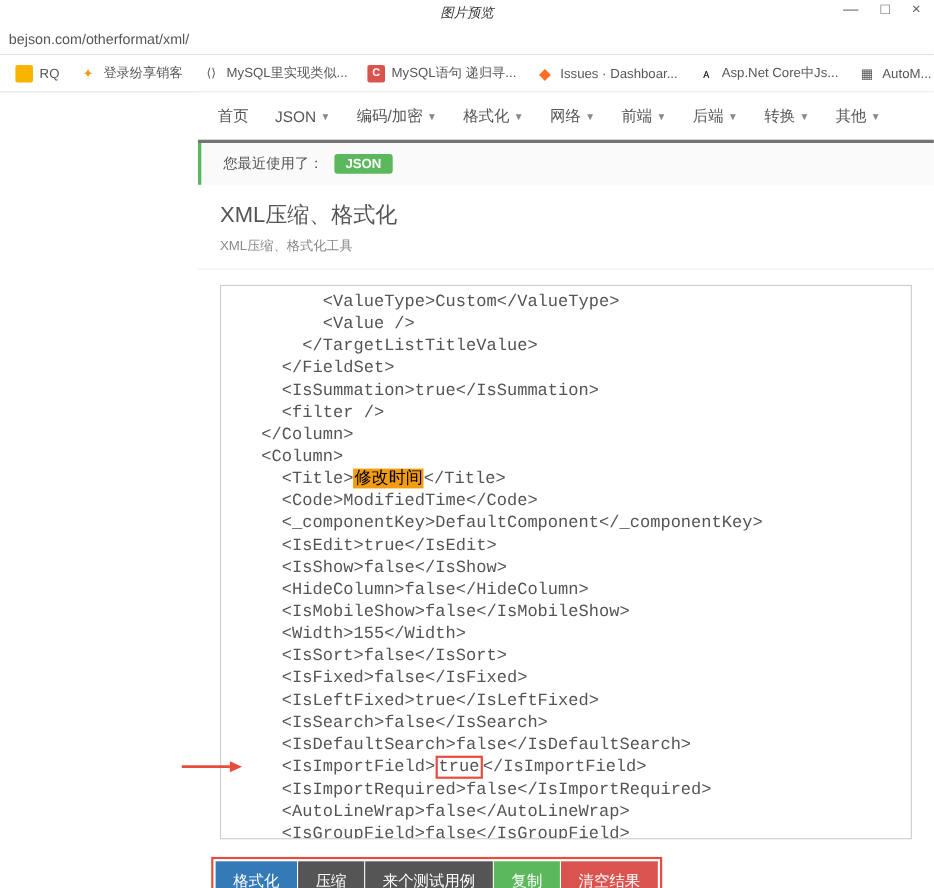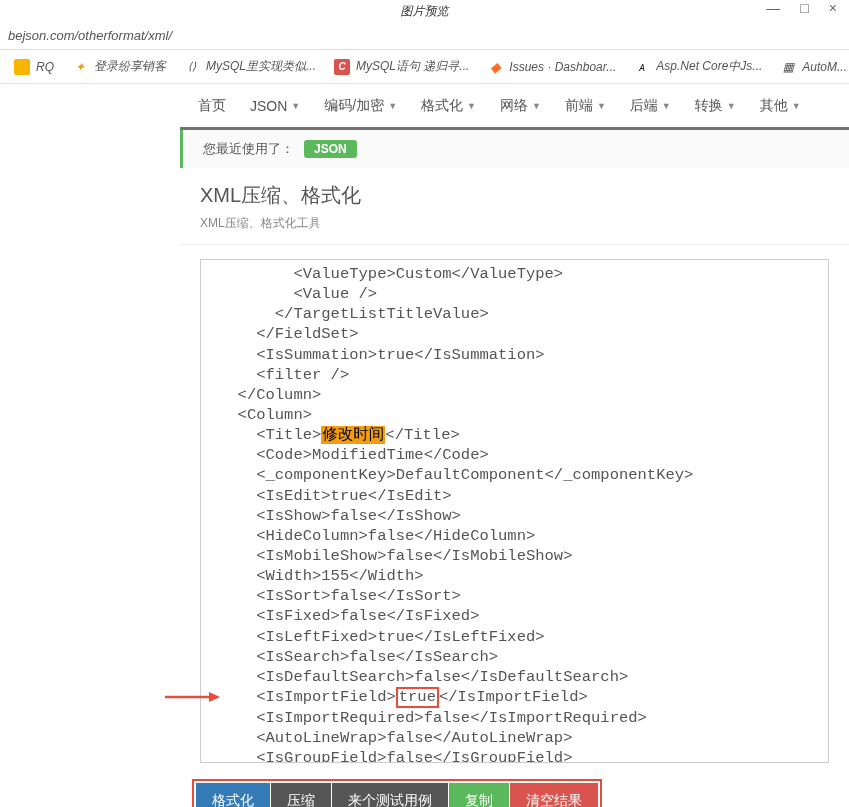--- a/index.html
+++ b/index.html
@@ -3,24 +3,24 @@
   <meta charset="utf-8">
   <style>
     * { margin: 0; padding: 0; box-sizing: border-box; }
     body { font-family: -apple-system, "Segoe UI", "Microsoft YaHei", sans-serif; font-size: 13px; color: #333; background: #fff; width: 849px; overflow: hidden; }
     
     .title-bar { display: flex; justify-content: center; align-items: center; height: 22px; position: relative; background: #fff; }
     .title-bar-text { font-size: 12px; color: #333; font-style: italic; }
     .window-controls { position: absolute; right: 0; top: 0; display: flex; gap: 20px; padding: 0 12px; font-size: 14px; color: #666; }
     .window-controls span { cursor: default; }
     
-    .address-bar { padding: 4px 8px; font-size: 13px; color: #555; border-bottom: 1px solid #e0e0e0; height: 28px; display: flex; align-items: center; font-style: italic; }
+    .address-bar { padding: 4px 8px; font-size: 13px; color: #555; border-bottom: 1px solid #e0e0e0; height: 28px; display: flex; align-items: center; }
     
     .bookmarks-bar { display: flex; align-items: center; gap: 18px; padding: 6px 14px; height: 34px; border-bottom: 1px solid #e5e5e5; font-size: 12px; color: #555; overflow: hidden; white-space: nowrap; }
-    .bookmark-item { display: flex; align-items: center; gap: 6px; cursor: pointer; font-style: italic; }
+    .bookmark-item { display: flex; align-items: center; gap: 6px; cursor: pointer; }
     .bookmark-icon { width: 16px; height: 16px; display: inline-flex; align-items: center; justify-content: center; font-size: 12px; }
     .icon-yellow { background: #f7b500; border-radius: 2px; }
     .icon-orange { color: #f39c12; }
     .icon-red { background: #d9534f; color: #fff; border-radius: 2px; font-size: 10px; font-weight: bold; }
     .icon-gitlab { color: #fc6d26; font-size: 14px; }
     .icon-dark { color: #222; }
     
     .nav-bar { display: flex; align-items: center; justify-content: flex-start; gap: 24px; padding: 0 18px; height: 46px; background: #fff; border-bottom: 3px solid #737373; font-size: 14px; color: #555; margin-left: 180px; }
     .nav-item { display: flex; align-items: center; gap: 4px; cursor: pointer; white-space: nowrap; }
     .caret-down { font-size: 9px; color: #888; }

